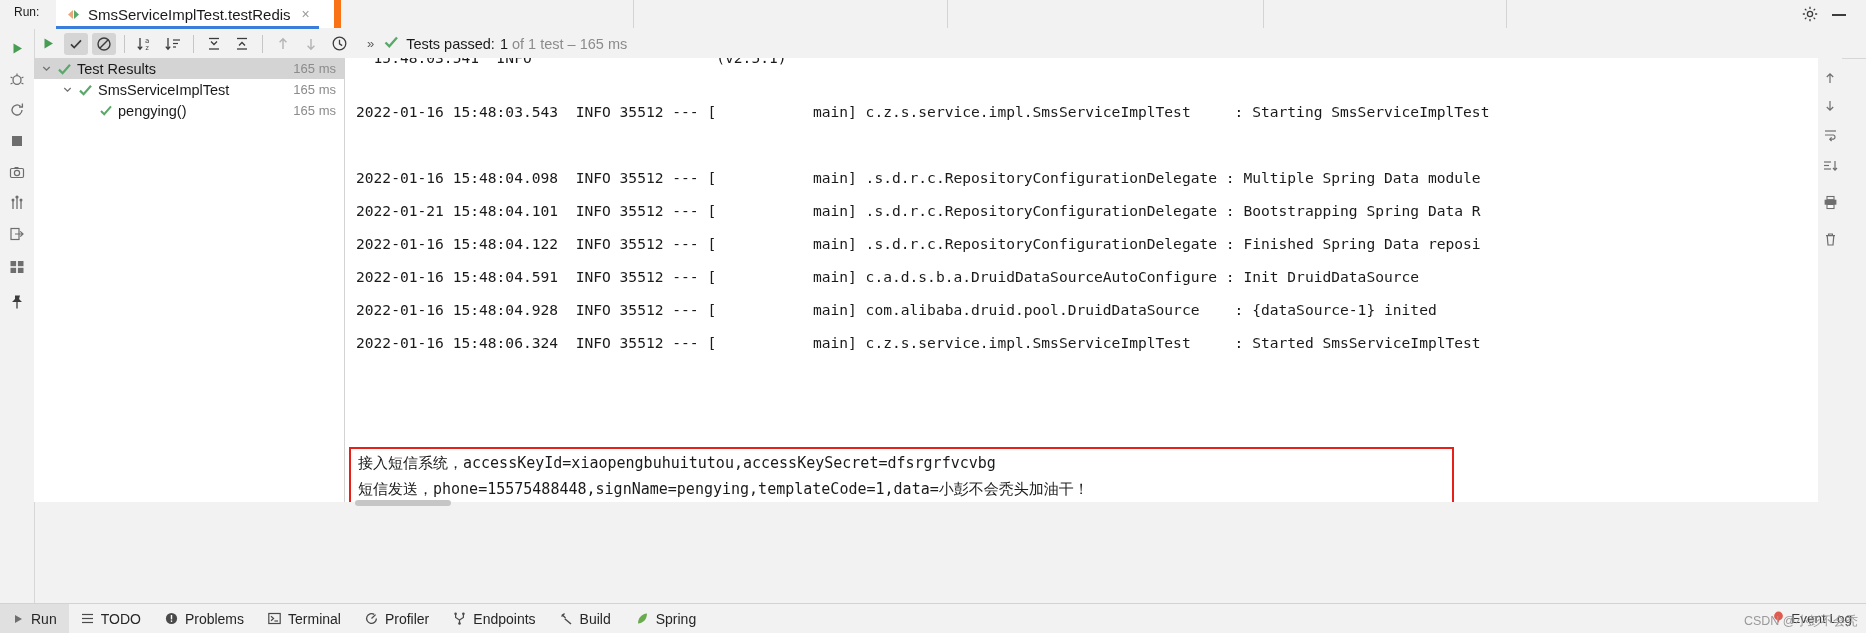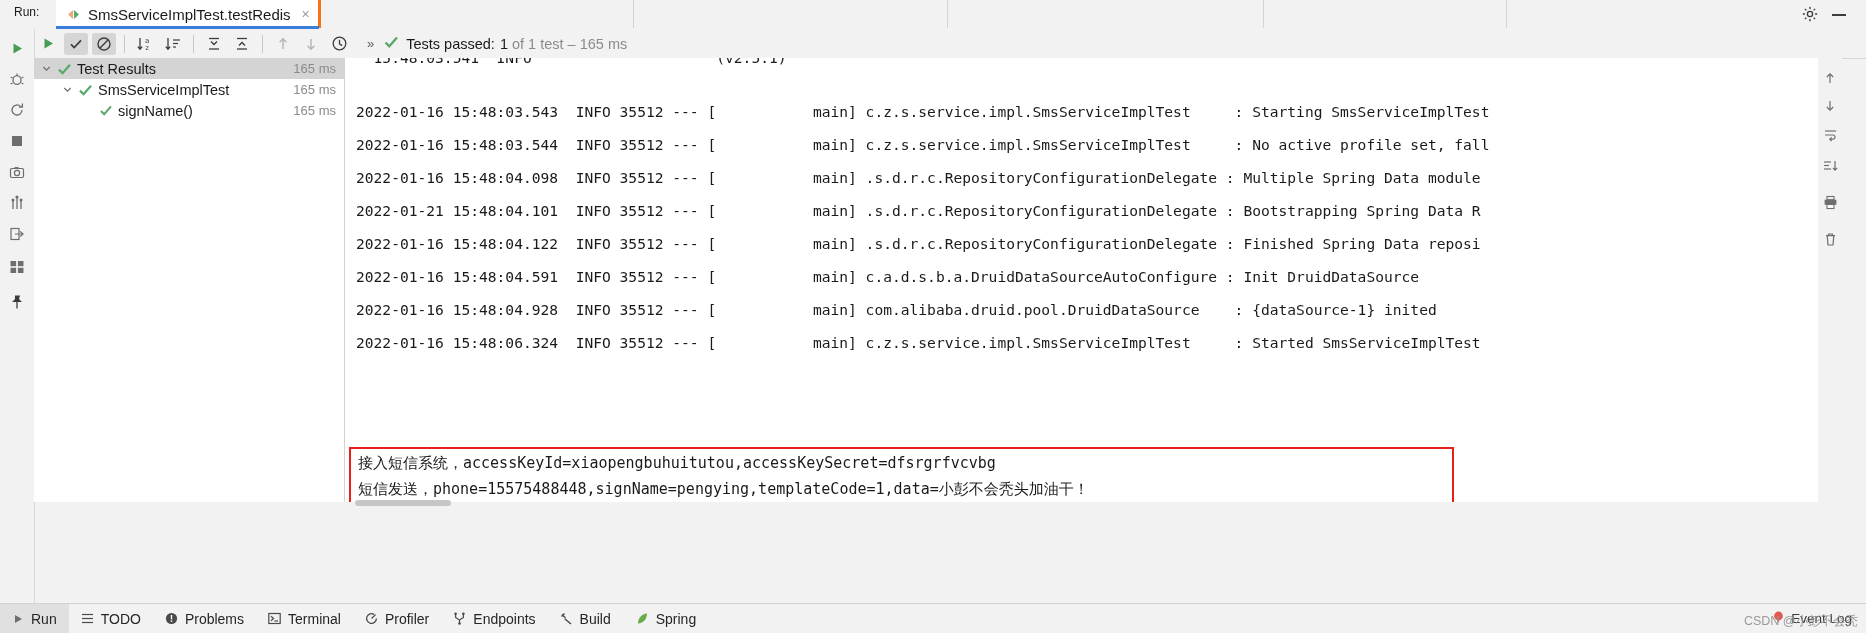--- a/index.html
+++ b/index.html
@@ -10,21 +10,21 @@
     font-size:14.5px;color:#000;
     -webkit-font-smoothing:antialiased;
   }
   .app{position:relative;width:1866px;height:633px;background:#f2f2f2;}
 
   
   .tabstrip{position:absolute;left:0;top:0;width:1866px;height:29px;background:#f2f2f2;
             border-bottom:1px solid #c8c8c8;}
   .run-label{position:absolute;left:14px;top:5px;font-size:12px;color:#1a1a1a;}
   .tab{position:absolute;left:56px;top:0;height:28px;background:#ffffff;
-       border-right:3px solid #f97316;display:flex;align-items:center;padding:0 8px 0 10px;}
+       border-right:7px solid #f97316;display:flex;align-items:center;padding:0 24px 0 10px;}
   .tab .runicon{margin-right:7px;display:flex;}
   .tab .tabtext{font-size:15px;color:#1a1a1a;}
   .tab .closex{margin-left:11px;color:#9a9a9a;font-size:14px;line-height:1;}
   .tab-underline{position:absolute;left:56px;top:26px;height:3px;background:#3b7ddb;}
   .seg{position:absolute;top:0;height:28px;border-right:1px solid #d4d4d4;}
   .gear{position:absolute;right:47px;top:5px;}
   .minimize{position:absolute;right:18px;top:5px;width:16px;}
   .minimize i{display:block;width:14px;height:1.5px;background:#3c3c3c;margin-top:9px;}
 
   
@@ -304,30 +304,29 @@
       <span class="tms">165 ms</span>
     </div>
 
     <div class="trow indent3" style="position:relative;">
       <span class="twist"></span>
       <span class="tick">
         <svg width="14" height="13" viewBox="0 0 14 13">
             <path d="M2 7 L5.2 10.2 L12 2.4" stroke="#59a869" stroke-width="2" fill="none"></path>
           </svg>
       </span>
-      <span class="tlabel">signName()</span>
+      <span class="tlabel">pengying()</span>
       <span class="tms">165 ms</span>
     </div>
   </div>
 
   <div class="console">
     <div class="logline clipped" style="top:-9px;">  15:48:03.541  INFO                     (v2.5.1)</div>
 
     <div class="logline" style="top:45px;">2022-01-16 15:48:03.543  INFO 35512 --- [           main] c.z.s.service.impl.SmsServiceImplTest     : Starting SmsServiceImplTest</div>
-    <div class="logline" style="top:78px;">2022-01-16 15:48:03.544  INFO 35512 --- [           main] c.z.s.service.impl.SmsServiceImplTest     : No active profile set, fall</div>
     <div class="logline" style="top:111px;">2022-01-16 15:48:04.098  INFO 35512 --- [           main] .s.d.r.c.RepositoryConfigurationDelegate : Multiple Spring Data module</div>
     <div class="logline" style="top:144px;">2022-01-21 15:48:04.101  INFO 35512 --- [           main] .s.d.r.c.RepositoryConfigurationDelegate : Bootstrapping Spring Data R</div>
     <div class="logline" style="top:177px;">2022-01-16 15:48:04.122  INFO 35512 --- [           main] .s.d.r.c.RepositoryConfigurationDelegate : Finished Spring Data reposi</div>
     <div class="logline" style="top:210px;">2022-01-16 15:48:04.591  INFO 35512 --- [           main] c.a.d.s.b.a.DruidDataSourceAutoConfigure : Init DruidDataSource</div>
     <div class="logline" style="top:243px;text-align:center;">2022-01-16 15:48:04.928  INFO 35512 --- [           main] com.alibaba.druid.pool.DruidDataSource    : {dataSource-1} inited</div>
     <div class="logline" style="top:276px;">2022-01-16 15:48:06.324  INFO 35512 --- [           main] c.z.s.service.impl.SmsServiceImplTest     : Started SmsServiceImplTest</div>
 
     <div class="redbox"></div>
     <div class="cnline" style="top:396px;">接入短信系统，accessKeyId=xiaopengbuhuitutou,accessKeySecret=dfsrgrfvcvbg</div>
     <div class="cnline" style="top:422px;">短信发送，phone=15575488448,signName=pengying,templateCode=1,data=小彭不会秃头加油干！</div>

